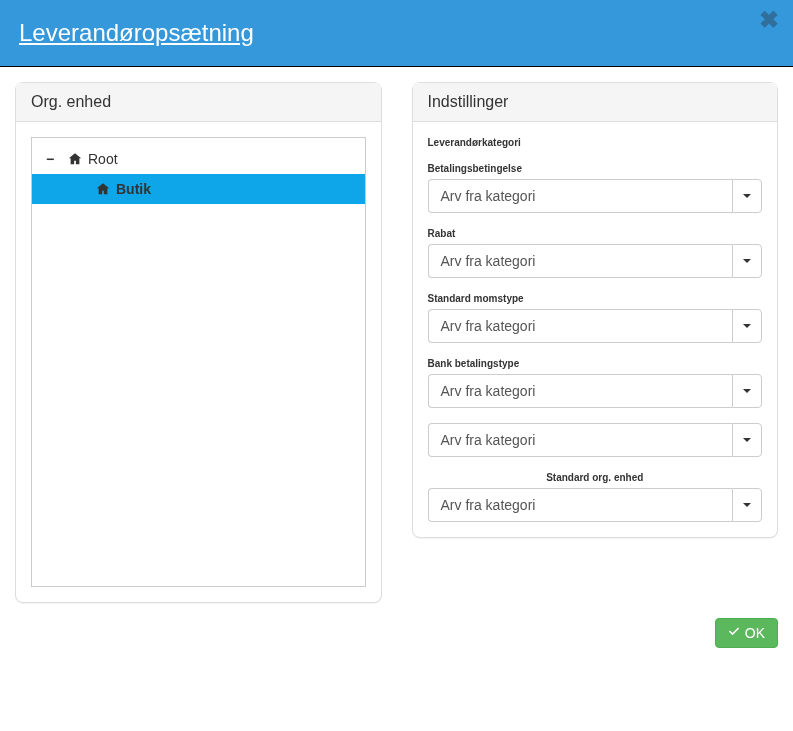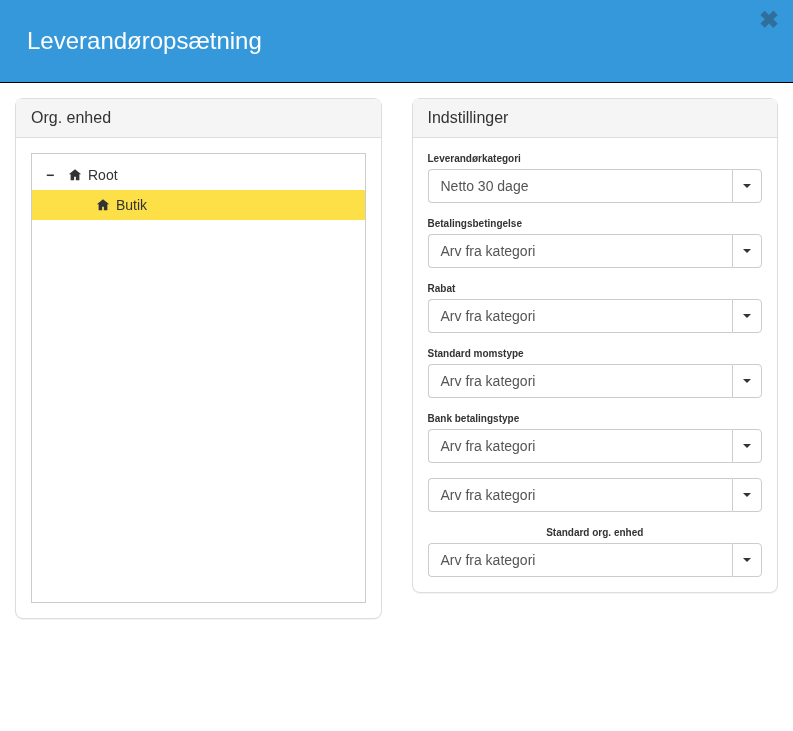--- a/index.html
+++ b/index.html
@@ -5,21 +5,21 @@
   * { box-sizing: border-box; }
   html, body { margin: 0; padding: 0; font-family: "Helvetica Neue", Helvetica, Arial, sans-serif; font-size: 14px; color: #333; background: #fff; }
   .modal { width: 793px; }
   .modal-header {
     background: #3498db;
     color: #fff;
     padding: 15px 15px;
     position: relative;
     border-bottom: 1px solid #000;
   }
-  .modal-title { font-size: 24px; font-weight: 400; margin: 12px; }
+  .modal-title { font-size: 24px; font-weight: 400; margin: 4px; text-decoration: underline; }
   .close-btn {
     position: absolute;
     top: 8px; right: 14px;
     font-size: 24px; font-weight: 700;
     color: #2c3e50; opacity: .45;
     cursor: pointer; line-height: 1;
   }
   .modal-body { padding: 15px; display: flex; gap: 30px; align-items: flex-start; }
   .panel {
     border: 1px solid #ddd;
@@ -43,21 +43,21 @@
     height: 450px;
     padding: 6px 0;
     font-size: 14px;
   }
   .tree-row {
     display: flex; align-items: center;
     height: 30px;
     padding: 0 8px;
   }
   .tree-row.child { padding-left: 56px; }
-  .tree-row.selected { background: #fde047; }
+  .tree-row.selected { background: #0ea5e9; font-weight: bold; }
   .tree-toggle { width: 20px; text-align: center; font-weight: 700; color: #333; cursor: pointer; }
   .tree-icon { margin: 0 6px 0 8px; display: inline-flex; }
   .tree-label { color: #333; }
   .form-group { margin-bottom: 15px; }
   .form-group:last-child { margin-bottom: 0; text-align: center; }
   .form-label { font-weight: 700; display: block; margin-bottom: 5px; font-size: 10px; }
   .input-group { display: flex; width: 100%; }
   .form-control {
     flex: 1;
     height: 34px;
@@ -137,26 +137,20 @@
         </div>
       </div>
     </div>
 
     <div class="panel right">
       <div class="panel-heading">Indstillinger</div>
       <div class="panel-body">
 
         <div class="form-group">
           <label class="form-label">Leverandørkategori</label>
-          <div class="input-group">
-            <div class="form-control">Netto 30 dage</div>
-            <div class="dropdown-btn">
-                <span class="caret"></span>
-              </div>
-          </div>
         </div>
 
         <div class="form-group">
           <label class="form-label">Betalingsbetingelse</label>
           <div class="input-group">
             <div class="form-control">Arv fra kategori</div>
             <div class="dropdown-btn">
                 <span class="caret"></span>
               </div>
           </div>
@@ -209,14 +203,24 @@
                 <span class="caret"></span>
               </div>
           </div>
         </div>
 
       </div>
     </div>
 
   </div>
 
+  <div class="modal-footer">
+    <button class="btn-ok">
+      <span>
+        <svg class="check" viewBox="0 0 16 16" fill="#fff">
+            <path d="M13.485 1.929 6 9.414 2.515 5.929 1.1 7.343l4.9 4.9 8.9-8.9-1.415-1.414z"></path>
+          </svg>
+      </span>
+      <span>OK</span>
+    </button>
+  </div>
 
 </div>
 
 </body></html>

